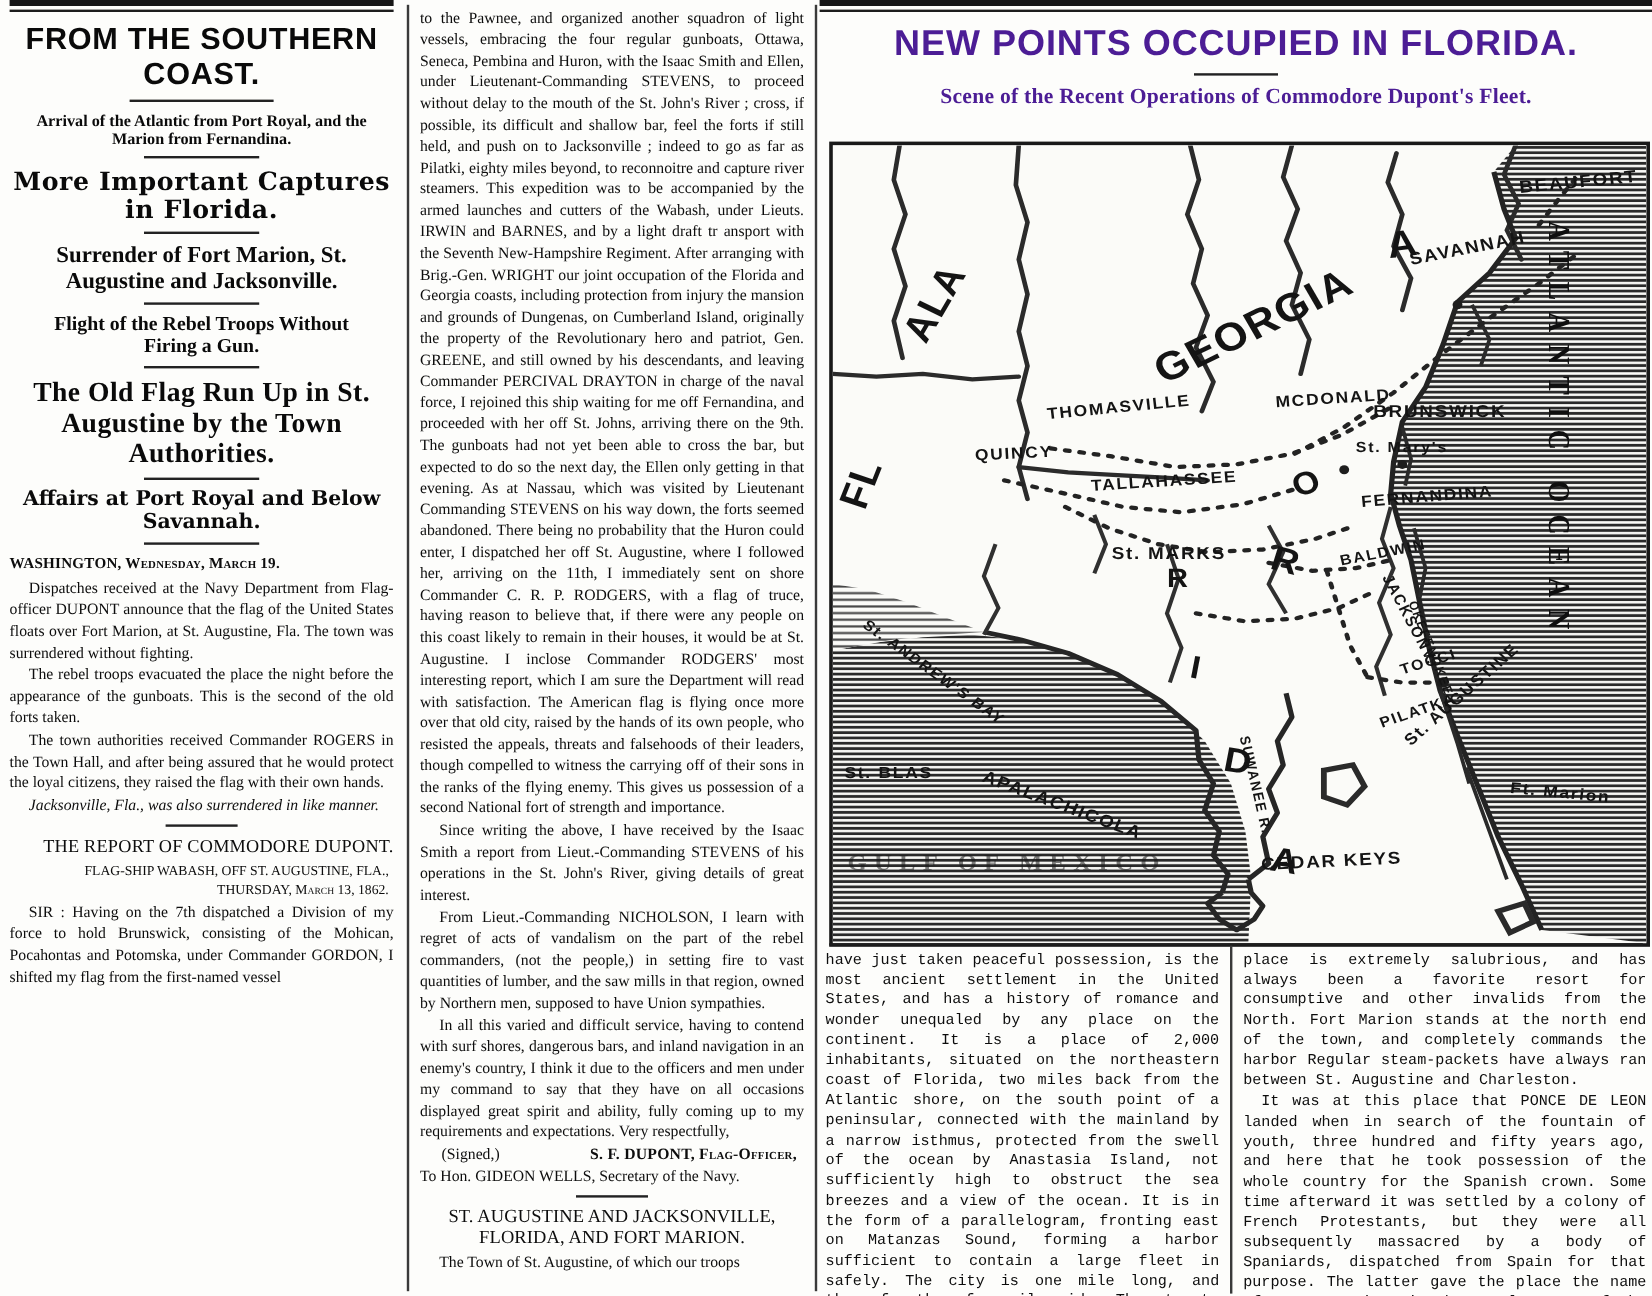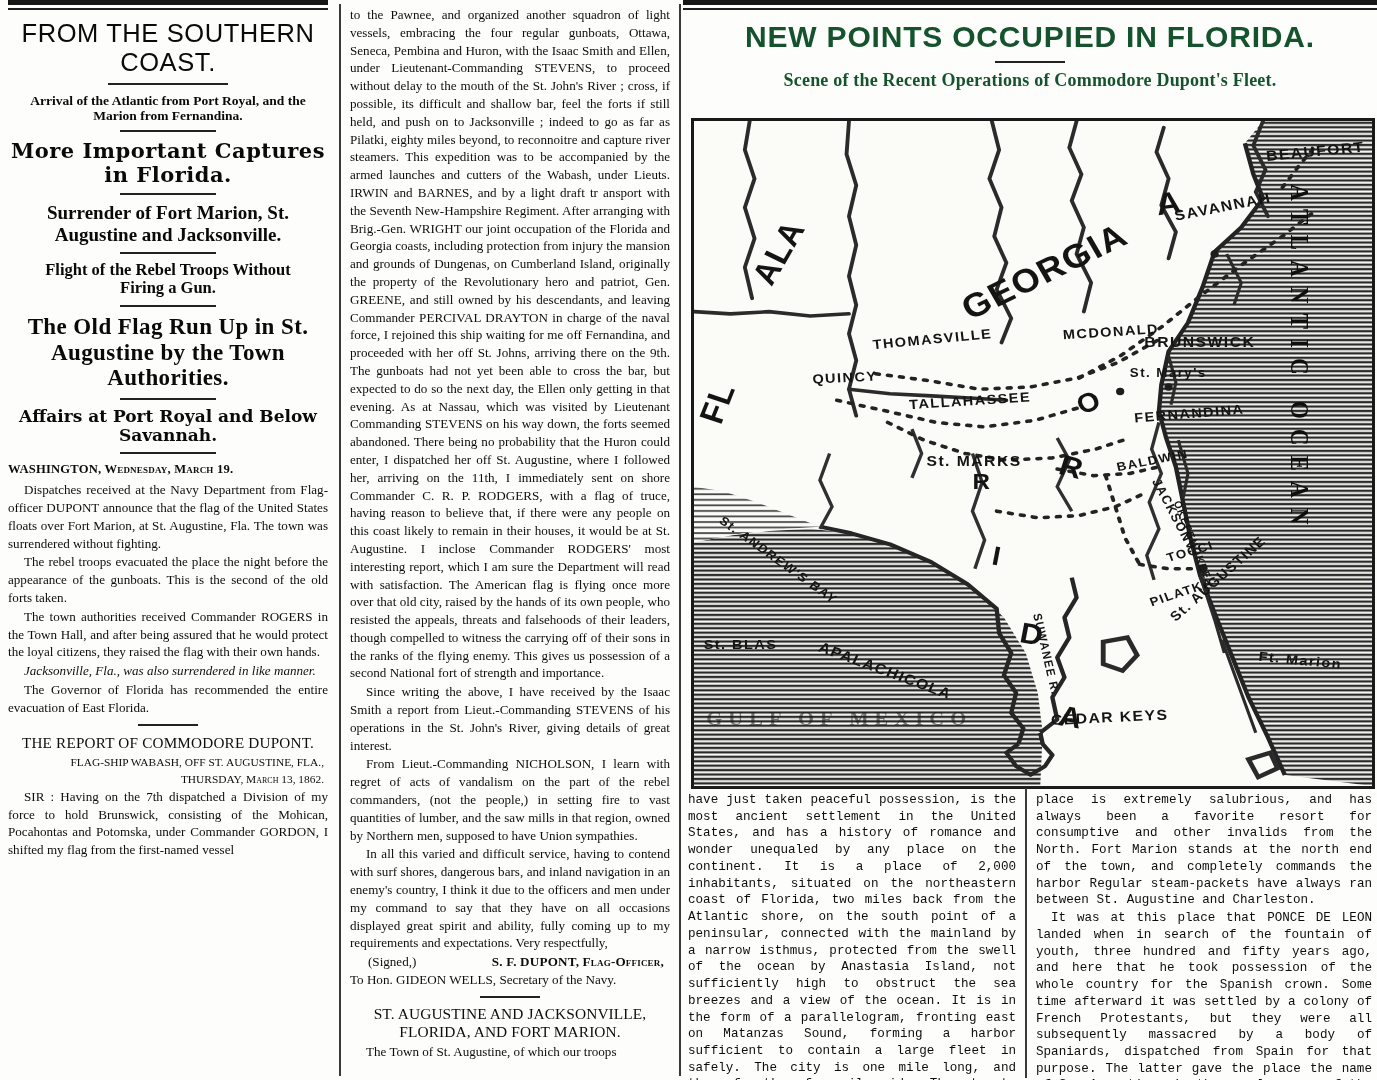--- a/index.html
+++ b/index.html
@@ -25,49 +25,49 @@
   #col1{left:0;width:336px;padding:0 8px;}
   #col2{left:344px;width:332px;padding:0 6px;}
   .vline{position:absolute;top:4px;width:2px;height:1072px;background:#3a3a3a;}
   #vline1{left:339px;}
   #vline2{left:679px;}
   #vline3{left:1025px;top:788px;height:290px;}
 
   
   .hl{text-align:center;font-weight:bold;line-height:1.12;color:#0a0a0a;}
   .hl1{font-size:25.5px;letter-spacing:.6px;font-family:"Liberation Sans","DejaVu Sans",sans-serif;
-       font-weight:normal;margin:9px 0 0;}
+       font-weight:bold;margin:9px 0 0;}
   .hl2{font-size:13.5px;margin:8px 0 0;font-weight:bold;}
   .hl3{font-size:21px;margin:6px 0 0;letter-spacing:.5px;
        font-family:"DejaVu Serif",serif;font-weight:bold;}
   .hl4{font-size:19px;margin:6px 0 0;font-weight:bold;}
   .hl5{font-size:16.5px;margin:6px 16px 0;font-weight:bold;}
   .hl6{font-size:23px;margin:6px 0 0;font-weight:bold;letter-spacing:.4px;}
   .hl7{font-size:17px;margin:6px 0 0;font-weight:bold;
        font-family:"DejaVu Serif",serif;}
 
   
   .body{font-size:13.1px;line-height:1.36;text-align:justify;
         text-justify:inter-word;hyphens:auto;}
   .body p{margin:0 0 1px;text-indent:16px;}
   .body p.noind{text-indent:0;}
   .sc{font-variant:small-caps;font-weight:bold;letter-spacing:.2px;}
   .it{font-style:italic;}
   .dateline{font-size:12.6px;margin:3px 0 3px;}
-  .subhead-c{text-align:center;font-size:15.2px;margin:5px 0 2px;
+  .subhead-c{text-align:right;font-size:15.2px;margin:5px 0 2px;
              font-family:"Liberation Serif",serif;letter-spacing:.2px;}
   .shipline{text-align:right;font-size:11.4px;font-variant:small-caps;
             line-height:1.25;margin:0 0 2px;padding-right:4px;}
   .signblk{font-size:13.1px;}
   .bighead{text-align:center;font-size:15.4px;font-weight:normal;
            line-height:1.18;margin:6px 0 2px;letter-spacing:.1px;}
 
   
   #mappanel{position:absolute;left:683px;top:0;width:694px;height:1080px;}
-  .mtitle{text-align:center;font-weight:bold;color:#14532d;}
+  .mtitle{text-align:center;font-weight:bold;color:#4c1d95;}
   .mtitle1{font-size:30px;letter-spacing:.8px;margin:10px 0 0;
            font-family:"Liberation Sans","DejaVu Sans",sans-serif;}
   .mtitle2{font-size:18px;margin:4px 0 12px;font-weight:bold;
            font-family:Liberation Serif, serif;letter-spacing:.2px;}
 
   #mapbox{position:absolute;left:8px;top:118px;width:678px;height:665px;
           border:3px solid #191919;background:#fbfbf8;overflow:hidden;}
   #mapsvg{display:block;width:100%;height:100%;}
 
   
@@ -102,21 +102,20 @@
     <div class="dash w96"></div>
     <div class="hl hl7">Affairs at Port Royal and Below Savannah.</div>
     <div class="dash w96"></div>
 
     <div class="body">
       <div class="dateline sc">WASHINGTON, Wednesday, March 19.</div>
       <p>Dispatches received at the Navy Department from Flag-officer DUPONT announce that the flag of the United States floats over Fort Marion, at St. Augustine, Fla. The town was surrendered without fighting.</p>
       <p>The rebel troops evacuated the place the night before the appearance of the gunboats. This is the second of the old forts taken.</p>
       <p>The town authorities received Commander ROGERS in the Town Hall, and after being assured that he would protect the loyal citizens, they raised the flag with their own hands.</p>
       <p class="it">Jacksonville, Fla., was also surrendered in like manner.</p>
-      <p>The Governor of Florida has recommended the entire evacuation of East Florida.</p>
       <div class="dash w60"></div>
       <div class="subhead-c">THE REPORT OF COMMODORE DUPONT.</div>
       <div class="shipline">FLAG-SHIP WABASH, OFF ST. AUGUSTINE, FLA.,</div>
       <div class="shipline">THURSDAY, March 13, 1862.</div>
       <p>SIR : Having on the 7th dispatched a Division of my force to hold Brunswick, consisting of the Mohican, Pocahontas and Potomska, under Commander GORDON, I shifted my flag from the first-named vessel</p>
     </div>
   </div>
 
   <div class="vline" id="vline1"></div>
 

